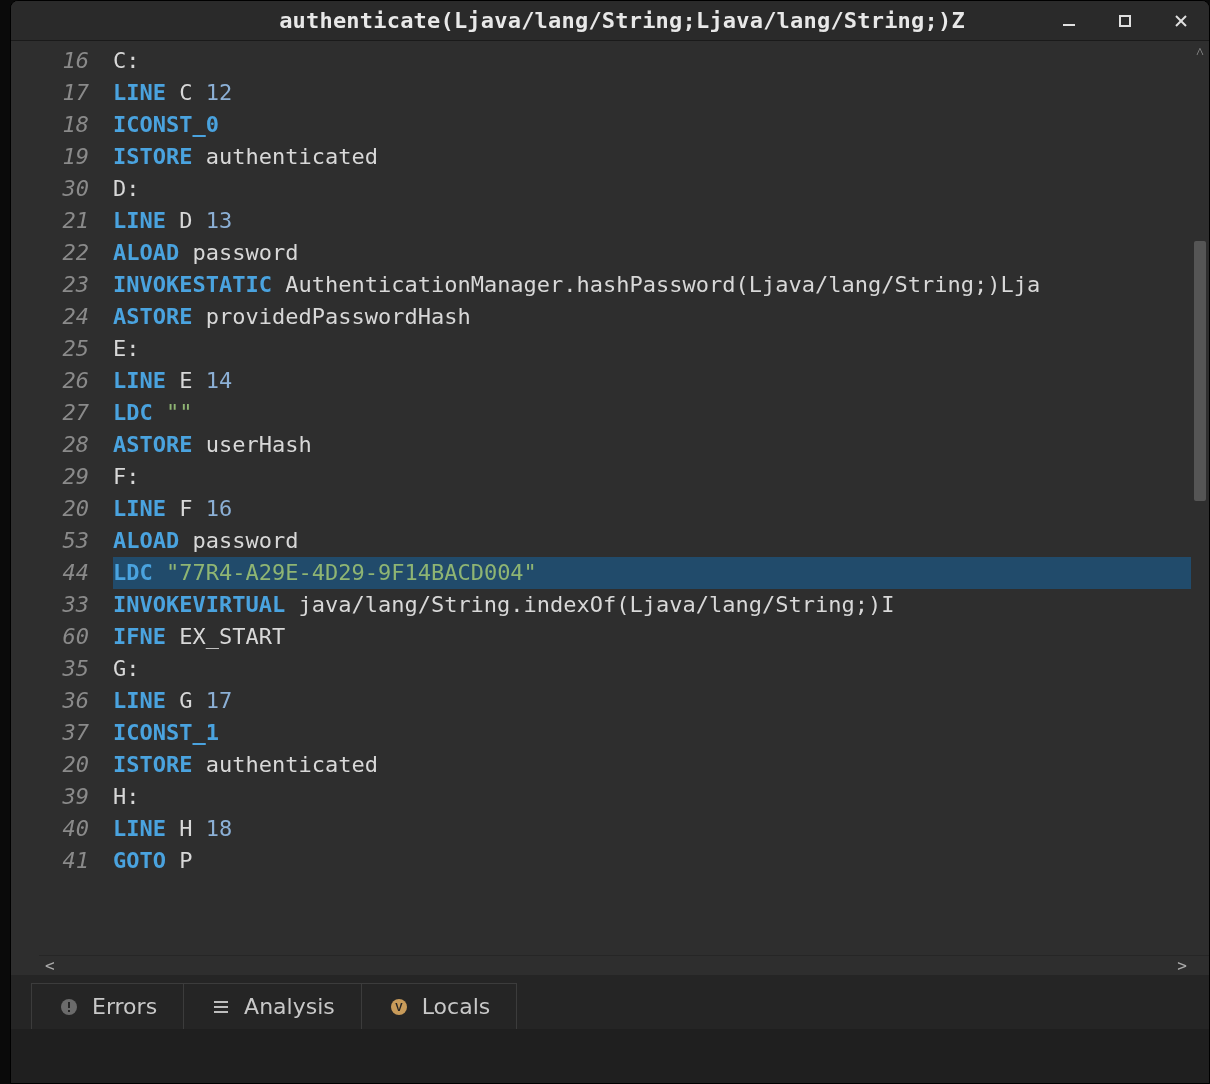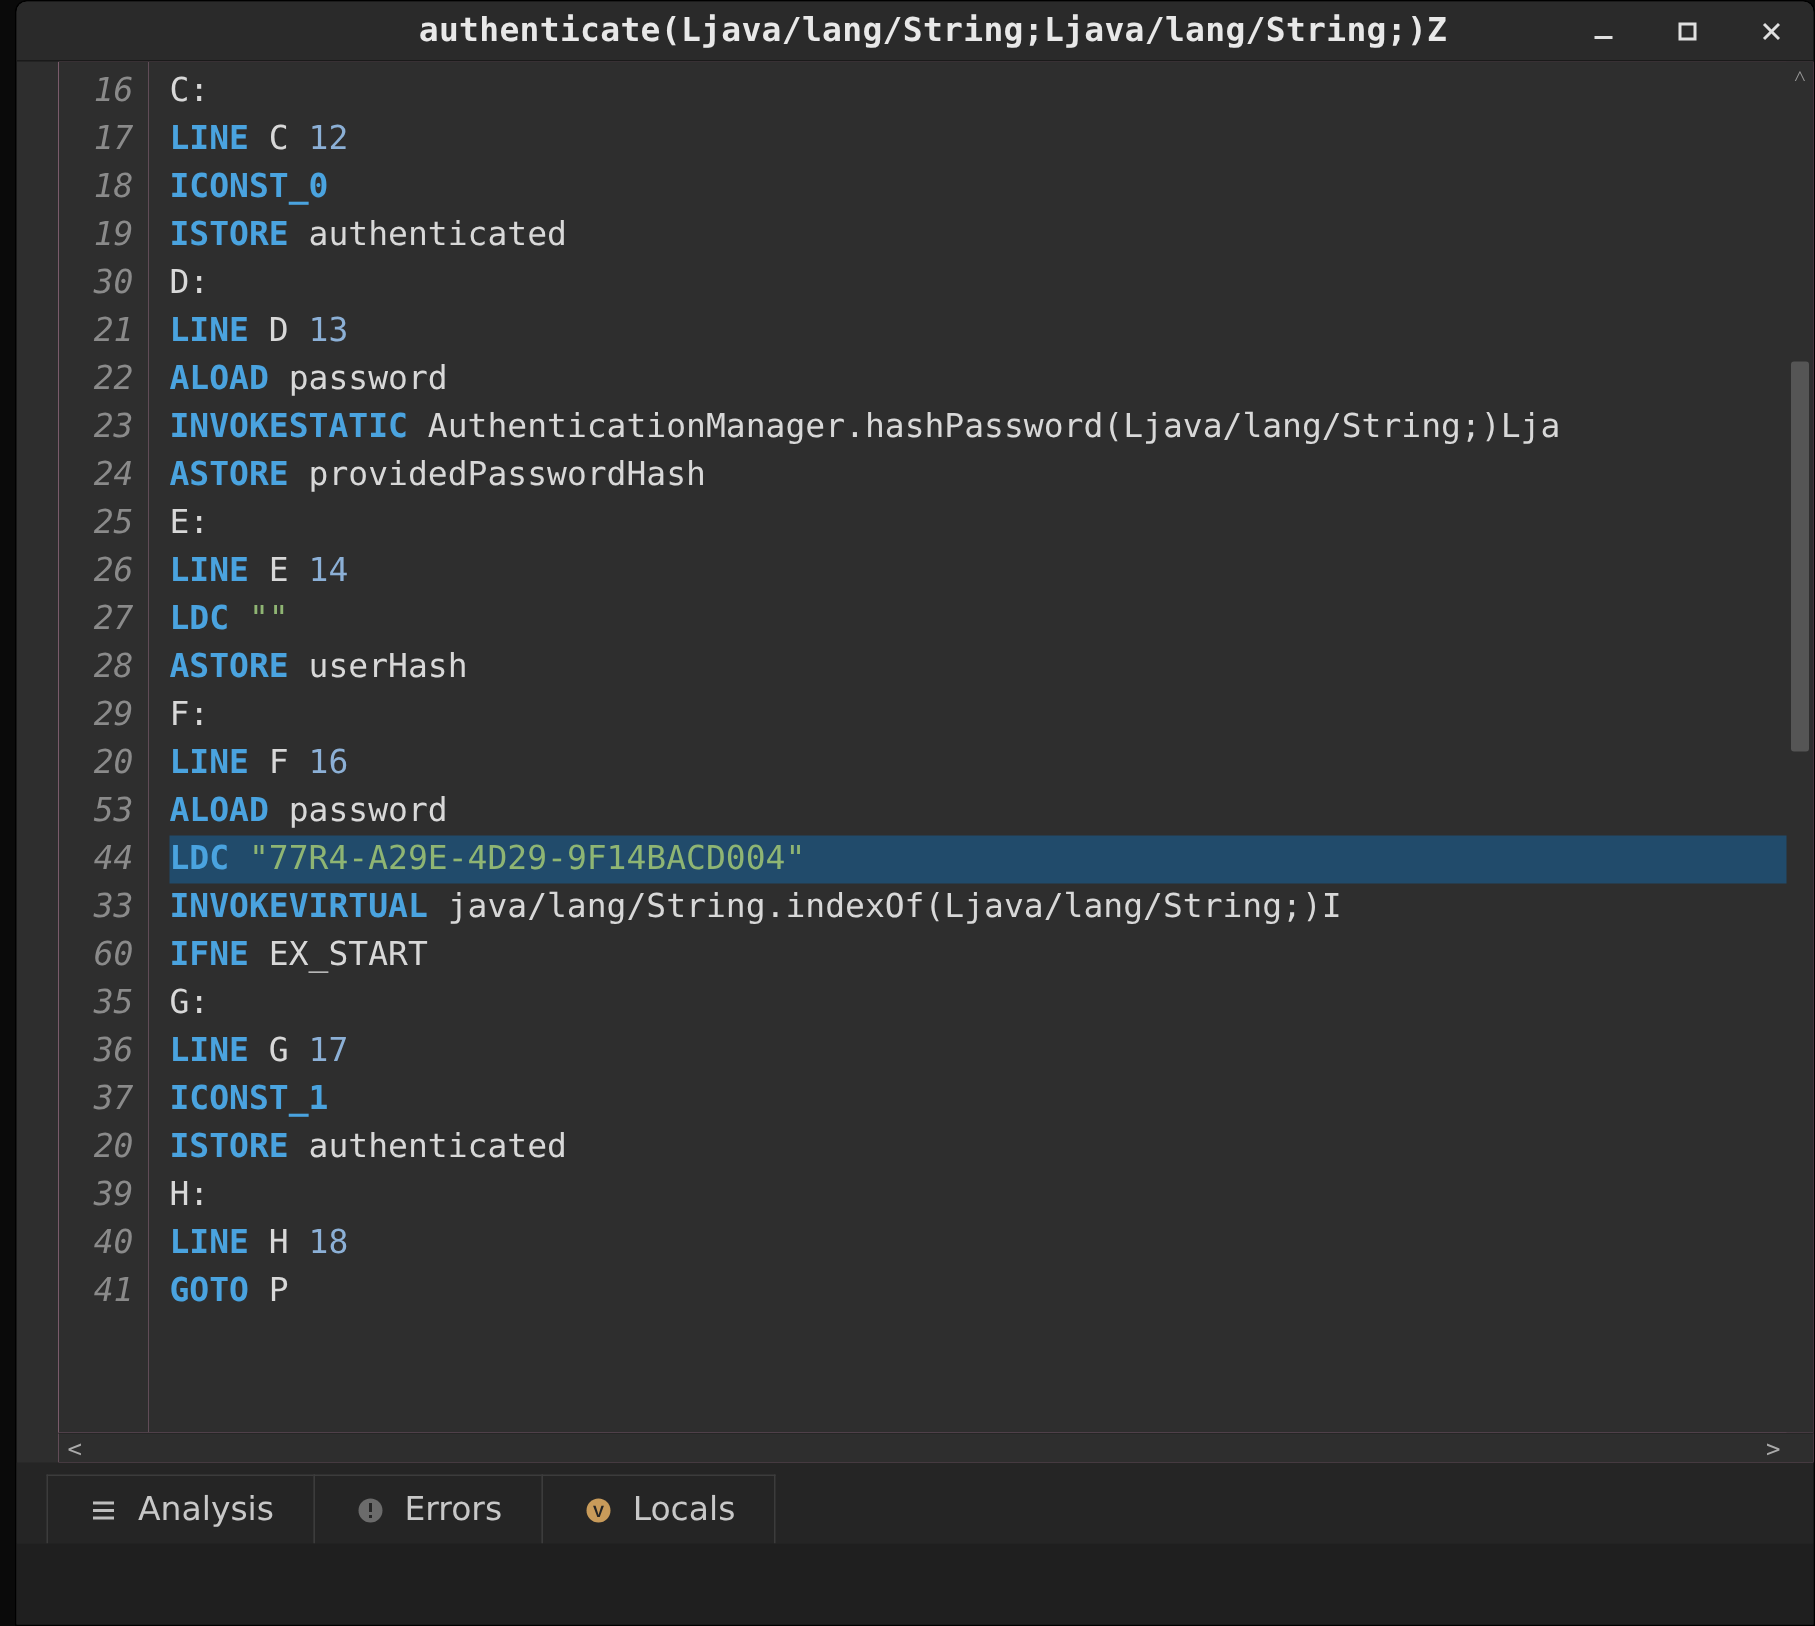--- a/index.html
+++ b/index.html
@@ -212,40 +212,40 @@
       </div>
     </div>
     <div class="hscroll">
       <span class="arrow-left">&lt;</span>
       <span class="arrow-right">&gt;</span>
     </div>
   </div>
 
   <div class="tabs">
     <div class="tab">
+      <span class="ico warn">
+        <svg width="20" height="20" viewBox="0 0 20 20">
+            <circle cx="10" cy="10" r="8" fill="#6b6b6b"></circle>
+            <rect x="9" y="5" width="2" height="6" fill="#252525"></rect>
+            <rect x="9" y="13" width="2" height="2" fill="#252525"></rect>
+          </svg>
+      </span>
+      <span>Errors</span>
+    </div>
+    <div class="tab">
       <span class="ico bars">
         <svg width="20" height="20" viewBox="0 0 20 20" fill="none" stroke-width="2">
             <line x1="3" y1="5" x2="17" y2="5"></line>
             <line x1="3" y1="10" x2="17" y2="10"></line>
             <line x1="3" y1="15" x2="17" y2="15"></line>
           </svg>
       </span>
       <span>Analysis</span>
     </div>
     <div class="tab">
-      <span class="ico warn">
-        <svg width="20" height="20" viewBox="0 0 20 20">
-            <circle cx="10" cy="10" r="8" fill="#6b6b6b"></circle>
-            <rect x="9" y="5" width="2" height="6" fill="#252525"></rect>
-            <rect x="9" y="13" width="2" height="2" fill="#252525"></rect>
-          </svg>
-      </span>
-      <span>Errors</span>
-    </div>
-    <div class="tab">
       <span class="ico circle">
         <svg width="20" height="20" viewBox="0 0 20 20">
             <circle cx="10" cy="10" r="8" fill="#c89b5a"></circle>
             <text x="10" y="14" text-anchor="middle" font-size="11" fill="#252525" font-family="sans-serif" font-weight="bold">V</text>
           </svg>
       </span>
       <span>Locals</span>
     </div>
   </div>
 

